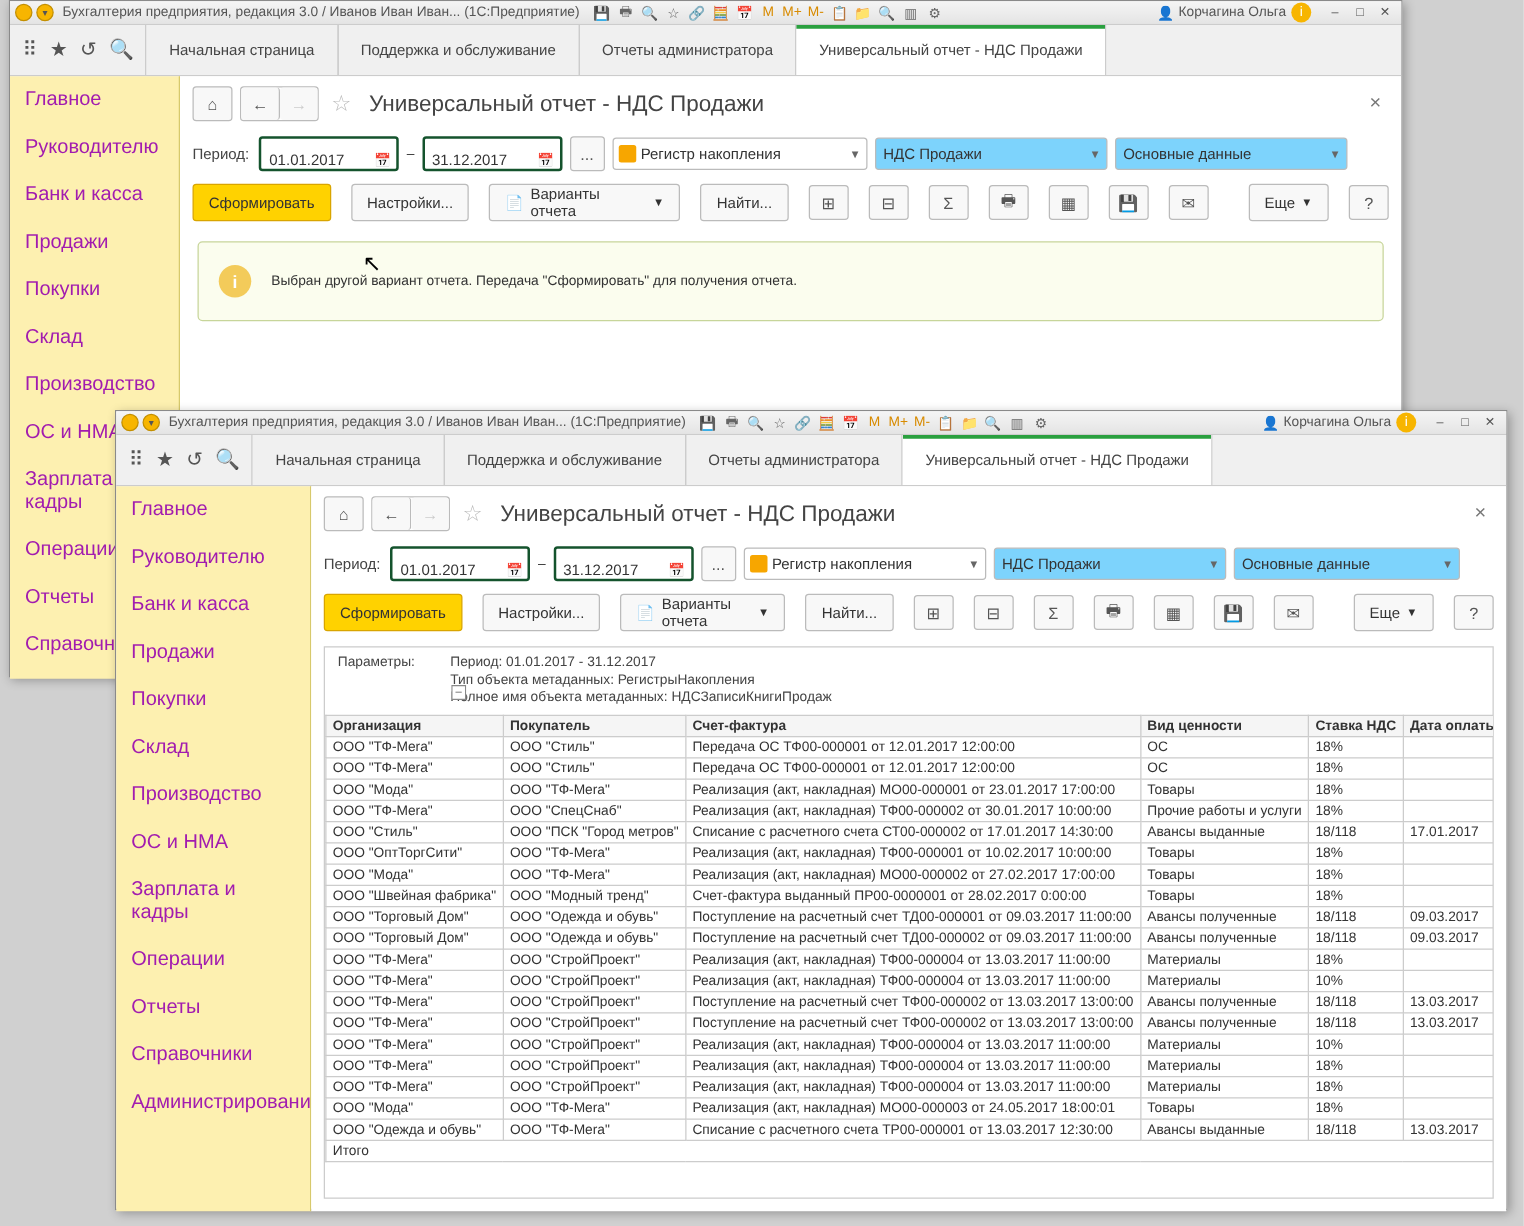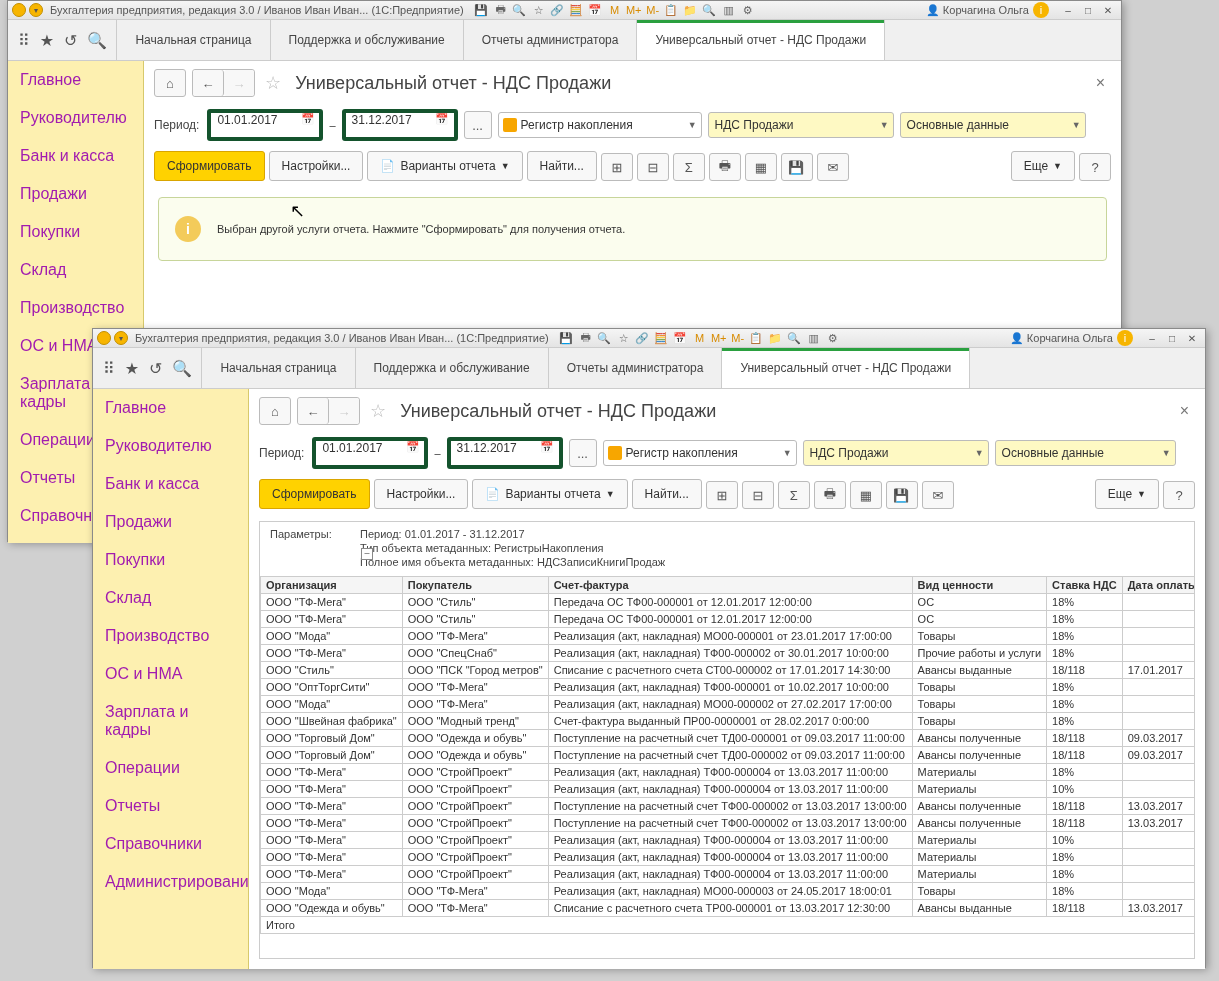--- a/index.html
+++ b/index.html
@@ -28,28 +28,28 @@
 .sidebar .item{padding:10px 12px;color:#a21caf;font-size:16px;cursor:pointer}
 .main{flex:1;display:flex;flex-direction:column;background:#fff;overflow:hidden}
 
 .page-hdr{display:flex;align-items:center;gap:6px;padding:8px 10px}
 .icon-btn{height:26px;min-width:30px;border:1px solid #bbb;border-radius:3px;background:#f8f8f8;display:flex;align-items:center;justify-content:center;font-size:13px;color:#555}
 body .page-title{font-size:18px;color:#444;margin-left:4px}
 .close-x{margin-left:auto;font-size:16px;color:#777;padding:0 6px}
 
 .filter-row{display:flex;align-items:center;gap:6px;padding:4px 10px;flex-wrap:nowrap}
 .lbl{color:#444;font-size:12px;padding-right:2px}
-.inp{height:24px;border:4px solid #14532d;border-radius:3px;background:#fff;padding:0 20px 0 6px;font-size:12px;position:relative;display:flex;align-items:flex-start}
+.inp{height:24px;border:2px solid #14532d;border-radius:3px;background:#fff;padding:0 20px 0 6px;font-size:12px;position:relative;display:flex;align-items:flex-end}
 .inp .cal{position:absolute;right:4px;font-size:11px;color:#888}
-.sel{height:24px;border:1px solid #bbb;border-radius:3px;background:#fef9c3;padding:0 18px 0 6px;font-size:12px;display:flex;align-items:center;position:relative}
+.sel{height:24px;border:1px solid #bbb;border-radius:3px;background:#7dd3fc;padding:0 18px 0 6px;font-size:12px;display:flex;align-items:center;position:relative}
 .sel .dd,.combo .dd{position:absolute;right:4px;font-size:9px;color:#666}
 .combo{height:24px;border:1px solid #bbb;border-radius:3px;display:flex;align-items:center;padding:0 18px 0 4px;position:relative;font-size:12px}
 .combo .ico{width:14px;height:14px;background:#f7a600;margin-right:4px;border-radius:2px}
 
-.action-row{display:flex;align-items:flex-end;gap:4px;padding:6px 10px}
+.action-row{display:flex;align-items:center;gap:16px;padding:6px 10px}
 .btn{height:28px;border:1px solid #bbb;border-radius:3px;background:#f8f8f8;padding:0 12px;font-size:12px;display:flex;align-items:center;gap:5px}
 .btn.primary{background:#ffd200;border-color:#d9a500;font-weight:400}
 .spacer{flex:1}
 
 .infobox{margin:10px 14px;border:1px solid #c7d59a;background:#fbfdee;border-radius:4px;padding:18px 16px;display:flex;align-items:center;gap:16px}
 .info-i{width:26px;height:26px;border-radius:50%;background:#f3cb5a;display:flex;align-items:center;justify-content:center;color:#fff;font-weight:bold;font-size:14px}
 
 .report{flex:1;margin:6px 10px 10px;border:1px solid #ccc;overflow:auto;font-size:11px}
 .params{padding:6px 10px;display:grid;grid-template-columns:90px 1fr;row-gap:2px;color:#444}
 .params .k{color:#444}
@@ -177,21 +177,21 @@
         <span class="icon-btn">✉</span>
         <span class="spacer"></span>
         <span class="btn">
             <span>Еще</span> 
             <span style="font-size:9px">▼</span>
           </span>
         <span class="icon-btn">?</span>
       </div>
       <div class="infobox">
         <span class="info-i">i</span>
-        <span>Выбран другой услуги отчета. Нажмите "Сформировать" для получения отчета.</span>
+        <span>Выбран другой вариант отчета. Передача "Сформировать" для получения отчета.</span>
       </div>
     </div>
   </div>
 
   <span style="position:absolute;left:282px;top:199px;font-size:18px;color:#000">↖</span>
 </div>
 
 <div class="win" id="win2">
   <div class="titlebar">
     <span class="tb-dot y"></span>

